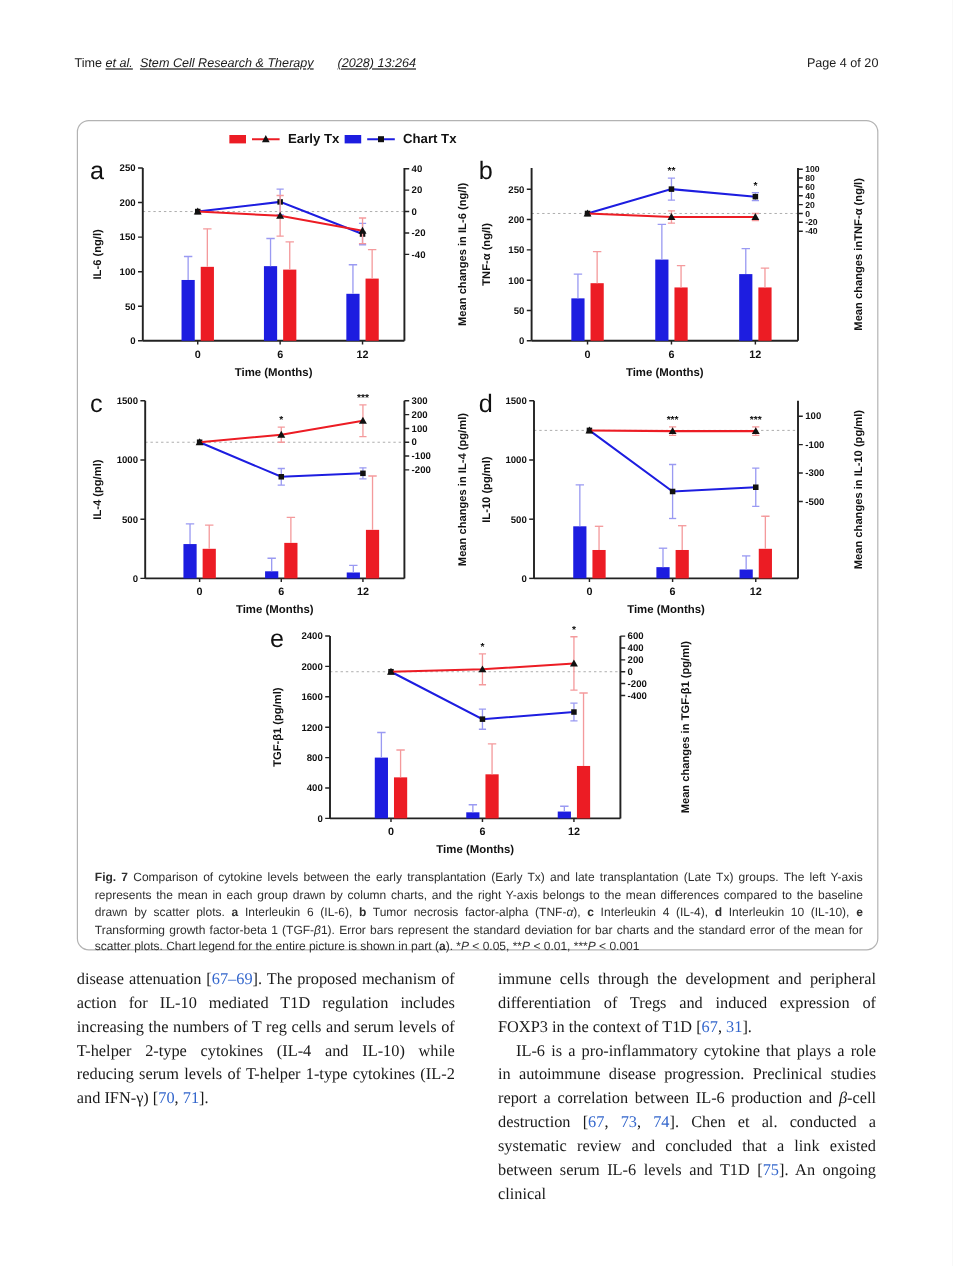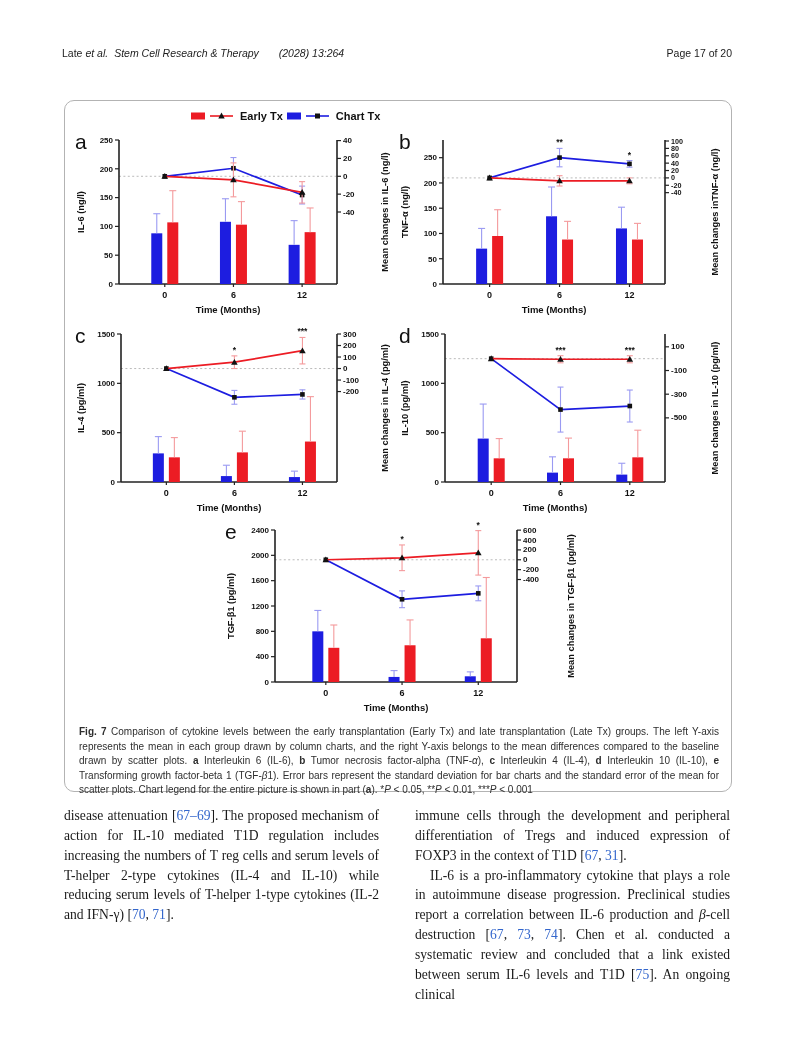--- a/index.html
+++ b/index.html
@@ -2,21 +2,21 @@
 <html><head>
 <meta charset="utf-8">
 <style>
   html,body{margin:0;padding:0;background:#e9e9e9;}
   .page{position:relative;width:794px;height:1055px;margin:0 auto;background:#ffffff;
         font-family:"Liberation Sans",sans-serif;overflow:hidden;}
   
   .header{position:absolute;left:62px;right:62px;top:47px;display:flex;
           justify-content:space-between;font-size:10.5px;color:#1c1c1c;}
   .header .h-left span{margin-right:3px;}
-  .it{font-style:italic;}
+  .it{font-style:italic;text-decoration:underline;}
   .cit{margin-left:14px;}
   
   .figure-box{position:absolute;left:64px;top:100px;width:666px;height:690px;
               border:1.2px solid #b3b3b3;border-radius:10px;background:#fff;}
   .legend{position:absolute;left:126px;top:9px;display:flex;align-items:center;gap:4px;}
   .legend .leg-item{display:flex;align-items:center;gap:5px;}
   .legend .leg-label{font-size:11px;font-weight:700;color:#111;}
   .chart{position:absolute;}
   .chart svg text{font-family:"Liberation Sans","DejaVu Sans",sans-serif;}
   .caption{position:absolute;left:14px;right:12px;top:614px;font-size:10px;
@@ -29,25 +29,25 @@
   .col p.indent{text-indent:15px;}
   a.ref{color:#3366cc;text-decoration:none;cursor:pointer;}
 </style>
 </head>
 <body>
 
 <div class="page">
 
   <div class="header">
     <div class="h-left">
-      <span>Late</span><span class="it">et al.</span>
+      <span>Time</span><span class="it">et al.</span>
       <span class="it">Stem Cell Research &amp; Therapy</span>
       <span class="it cit">(2028) 13:264</span>
     </div>
-    <div>Page 17 of 20</div>
+    <div>Page 4 of 20</div>
   </div>
 
   <div class="figure-box">
 
     <div class="legend">
       <div class="leg-item">
         <svg width="44" height="12">
           <rect x="0" y="2.5" width="14" height="7" fill="#ec1c24"></rect>
           <line x1="19" y1="6" x2="42" y2="6" stroke-width="1.6" stroke="#ec1c24"></line>
           <polygon points="30.5,2.6 27.3,8.6 33.7,8.6" fill="#111"></polygon>

